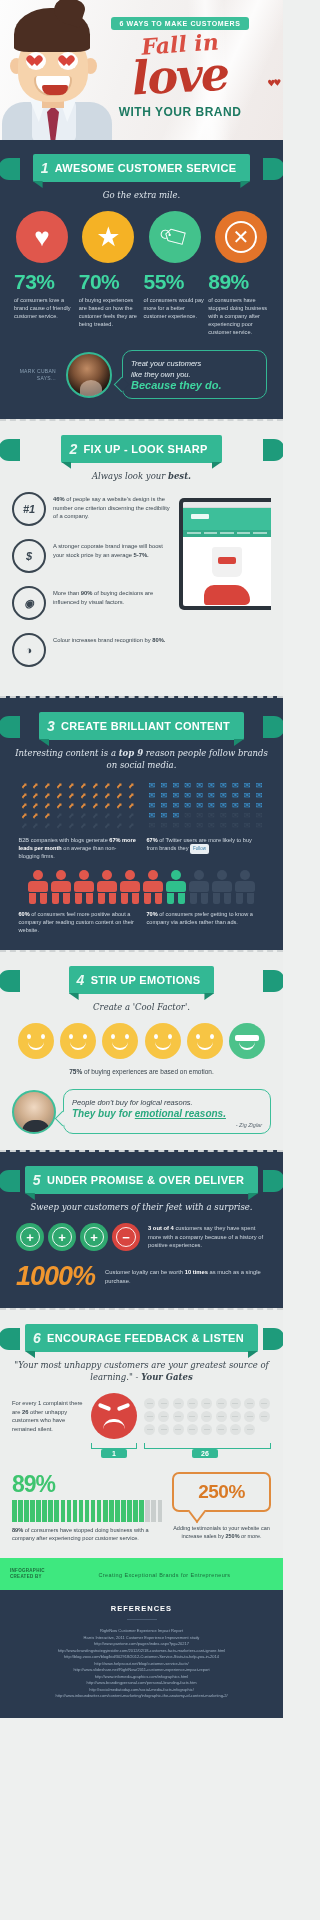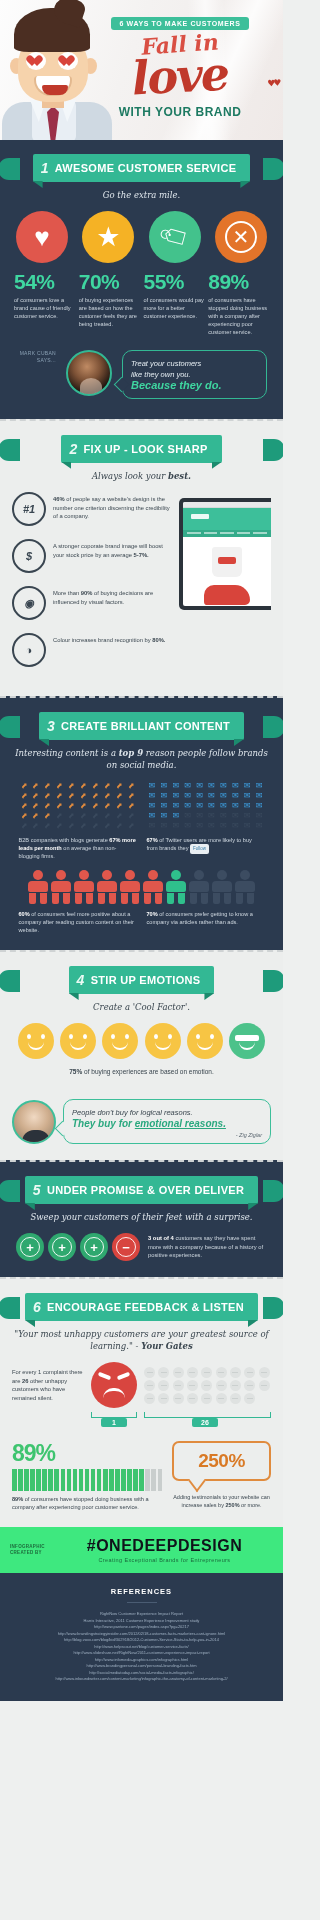--- a/index.html
+++ b/index.html
@@ -141,21 +141,21 @@
   .circ { width:52px; height:52px; border-radius:50%; display:flex; align-items:center; justify-content:center; position:relative; }
   .circ.red{ background:#e0574c; } .circ.yellow{ background:#f5b225; }
   .circ.green{ background:#43c28c; } .circ.orange{ background:#e3742a; }
   .ic { color:#fff; }
   .stat-row { display:flex; justify-content:space-between; padding:0 2px; gap:4px; }
   .stat-col { width:62px; }
   .stat-num { color:#3fd6a0; font-size:21px; font-weight:bold; letter-spacing:-.5px; line-height:22px; }
   .stat-txt { font-size:5.6px; line-height:8px; color:#cfd8e0; margin-top:3px; }
 
   
-  .quote-block { display:flex; align-items:flex-start; gap:10px; margin-top:14px; padding:0 4px 4px; }
+  .quote-block { display:flex; align-items:center; gap:10px; margin-top:14px; padding:0 4px 4px; }
   .says { font-size:5px; color:#8aa0b4; width:40px; text-align:right; line-height:7px; letter-spacing:.3px; }
   .avatar { width:46px; height:46px; border-radius:50%; border:2px solid #33b894; background:radial-gradient(circle at 45% 35%, #c08b64 0%, #7d5236 38%, #241812 72%); flex:none; position:relative; overflow:hidden; }
   .avatar:after{ content:""; position:absolute; left:12px; top:26px; width:22px; height:18px; background:#e8d4c2; border-radius:50% 50% 20% 20%; opacity:.55; }
   .bubble {
     flex:1; position:relative; border:1.5px solid #33b894; border-radius:10px;
     padding:7px 8px; font-size:7.5px; line-height:11px; font-style:italic; color:#e6eef3;
   }
   .bubble .hl { color:#3fd6a0; font-weight:bold; font-style:italic; font-size:11px; }
   .bubble:before{ content:""; position:absolute; left:-7px; bottom:8px; width:10px; height:10px; background:#2b3a4f; border-left:1.5px solid #33b894; border-bottom:1.5px solid #33b894; transform:rotate(45deg); }
 
@@ -202,21 +202,21 @@
   
   .emoji-row { display:flex; justify-content:space-between; padding:0 6px; margin-bottom:9px; }
   .emo { width:36px; height:36px; border-radius:50%; background:#f7c544; position:relative; }
   .emo.cool { background:#4cc28a; }
   .e-eye { position:absolute; top:11px; width:4px; height:5px; background:#fff; border-radius:50%; }
   .e-eye.l{ left:9px; } .e-eye.r{ right:9px; }
   .e-mouth { position:absolute; left:10px; top:19px; width:16px; height:8px; border-bottom:2.5px solid #fff; border-radius:0 0 14px 14px; }
   .e-glass { position:absolute; left:6px; top:12px; width:24px; height:6px; background:#fff; border-radius:2px; }
   .center-line { text-align:center; font-size:6.5px; color:#39454e; }
   .center-line b{ font-weight:bold; }
-  .quote2 { display:flex; align-items:center; gap:7px; margin-top:24px; }
+  .quote2 { display:flex; align-items:center; gap:7px; margin-top:14px; }
   .avatar2 { width:44px; height:44px; border-radius:50%; border:2px solid #3dbf9a; background:radial-gradient(circle at 50% 38%, #f0d9c3 0%, #cfae8e 45%, #8d7a63 100%); flex:none; position:relative; overflow:hidden; }
   .avatar2:after{ content:""; position:absolute; left:8px; bottom:0; width:28px; height:12px; background:#2b323a; border-radius:14px 14px 0 0; }
   .bubble2 { flex:1; position:relative; border:1.5px solid #3dbf9a; border-radius:10px; padding:7px 8px 5px; background:#eceeed; }
   .bubble2:before{ content:""; position:absolute; left:-7px; bottom:9px; width:10px; height:10px; background:#eceeed; border-left:1.5px solid #3dbf9a; border-bottom:1.5px solid #3dbf9a; transform:rotate(45deg); }
   .q2a { font-size:7.5px; font-style:italic; color:#39454e; line-height:11px; }
   .q2b { font-size:10px; font-style:italic; font-weight:bold; color:#2aa87f; line-height:12px; }
   .q2b u { text-decoration-color:#2aa87f; }
   .q2c { text-align:right; font-size:5.5px; color:#5a6670; margin-top:2px; font-style:italic; }
 
   
@@ -337,21 +337,21 @@
       <div class="circ green">
           <span class="ic" style="font-size:22px;transform:rotate(-30deg);display:block;">🏷</span>
         </div>
       <div class="circ orange">
           <span class="ic" style="font-size:20px;border:2px solid #fff;border-radius:50%;width:32px;height:32px;display:flex;align-items:center;justify-content:center;">✕</span>
         </div>
     </div>
 
     <div class="stat-row">
       <div class="stat-col">
-        <div class="stat-num">54%</div>
+        <div class="stat-num">73%</div>
         <div class="stat-txt">of consumers love a brand cause of friendly customer service.</div>
       </div>
       <div class="stat-col">
         <div class="stat-num">70%</div>
         <div class="stat-txt">of buying experiences are based on how the customer feels they are being treated.</div>
       </div>
       <div class="stat-col">
         <div class="stat-num">55%</div>
         <div class="stat-txt">of consumers would pay more for a better customer experience.</div>
       </div>
@@ -718,20 +718,26 @@
           </div>
         <div class="pm rd">
             <span class="pm-inner">−</span>
           </div>
       </div>
       <div class="s5-txt">
         <b>3 out of 4</b><span> customers say they have spent more with a company because of a history of positive experiences.</span>
       </div>
     </div>
 
+    <div class="s5-row2">
+      <div class="big-orange">1000%</div>
+      <div class="s5-txt">
+        <span>Customer loyalty can be worth </span><b>10 times</b><span> as much as a single purchase.</span>
+      </div>
+    </div>
   </div>
 
   <div class="light sec dashed-top">
     <div class="ribbon-wrap">
       <div class="ribbon-tail-l"></div>
         <div class="ribbon-tail-r"></div>
       <div class="ribbon">
         <span class="num">6</span>
         <span>ENCOURAGE FEEDBACK &amp; LISTEN</span>
         <span class="ribbon-fold-l"></span>
@@ -830,21 +836,20 @@
         <div class="ob-cap">
           <span>Adding testimonials to your website can increase sales by </span><b>250%</b><span> or more.</span>
         </div>
       </div>
     </div>
   </div>
 
   <div class="green-band">
     <div class="created-by">INFOGRAPHIC CREATED BY</div>
     <div class="brand-wrap">
-      <div class="brand-hash">#ONEDEEPDESIGN</div>
       <div class="brand-sub">Creating Exceptional Brands for Entrepreneurs</div>
     </div>
   </div>
 
   <div class="refs">
     <div class="refs-title">REFERENCES</div>
     <div class="refs-rule"></div>
     <ul class="refs-list" id="refs-list">
         <li>RightNow Customer Experience Impact Report</li>
         <li>Harris Interactive, 2011 Customer Experience Improvement study</li>

